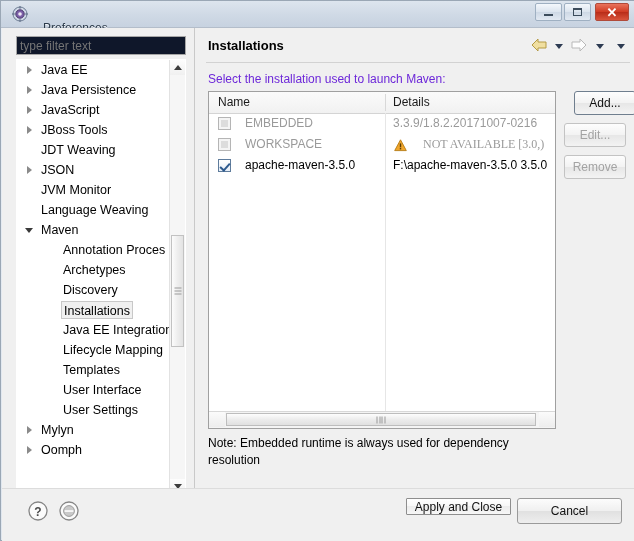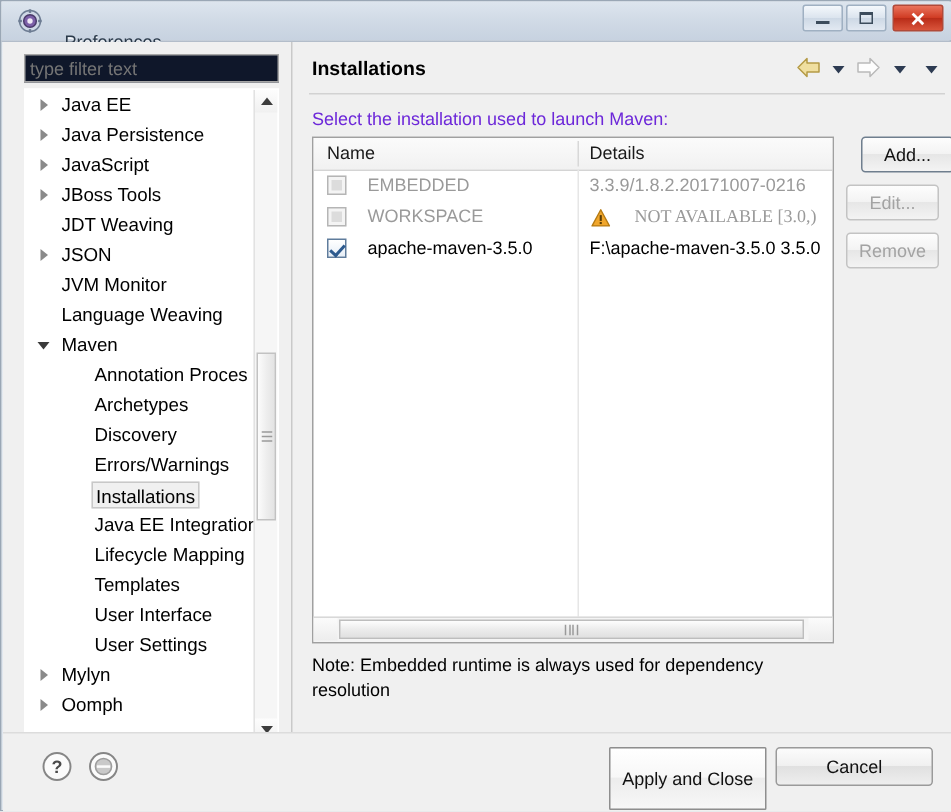--- a/index.html
+++ b/index.html
@@ -398,21 +398,21 @@
   #help-btn {
     position: absolute; left: 25px; top: 11px;
     width: 22px; height: 22px;
   }
   #record-btn {
     position: absolute; left: 56px; top: 11px;
     width: 22px; height: 22px;
   }
   #btn-apply-close {
     position: absolute; left: 404px; top: 9px;
-    width: 105px; height: 42px;
+    width: 105px; height: 17px;
     box-sizing: border-box;
     border: 1px solid #8e8e8e; border-radius: 1px;
     background: linear-gradient(180deg,#ffffff 0%, #f7f7f7 48%, #ececec 49%, #f7f7f7 100%);
     font-size: 12px; color: #111;
     display: flex; align-items: center; justify-content: center;
   }
   #btn-cancel {
     position: absolute; left: 515px; top: 9px;
     width: 105px; height: 26px;
     box-sizing: border-box;
@@ -498,23 +498,20 @@
             <span class="tree-label">Maven</span>
           </div>
           <div class="tree-item depth2">
             <span class="tree-label">Annotation Proces</span>
           </div>
           <div class="tree-item depth2">
             <span class="tree-label">Archetypes</span>
           </div>
           <div class="tree-item depth2">
             <span class="tree-label">Discovery</span>
-          </div>
-          <div class="tree-item depth2">
-            <span class="tree-label">Errors/Warnings</span>
           </div>
           <div class="tree-item depth2 selected">
             <span class="tree-label">Installations</span>
           </div>
           <div class="tree-item depth2">
             <span class="tree-label">Java EE Integration</span>
           </div>
           <div class="tree-item depth2">
             <span class="tree-label">Lifecycle Mapping</span>
           </div>

